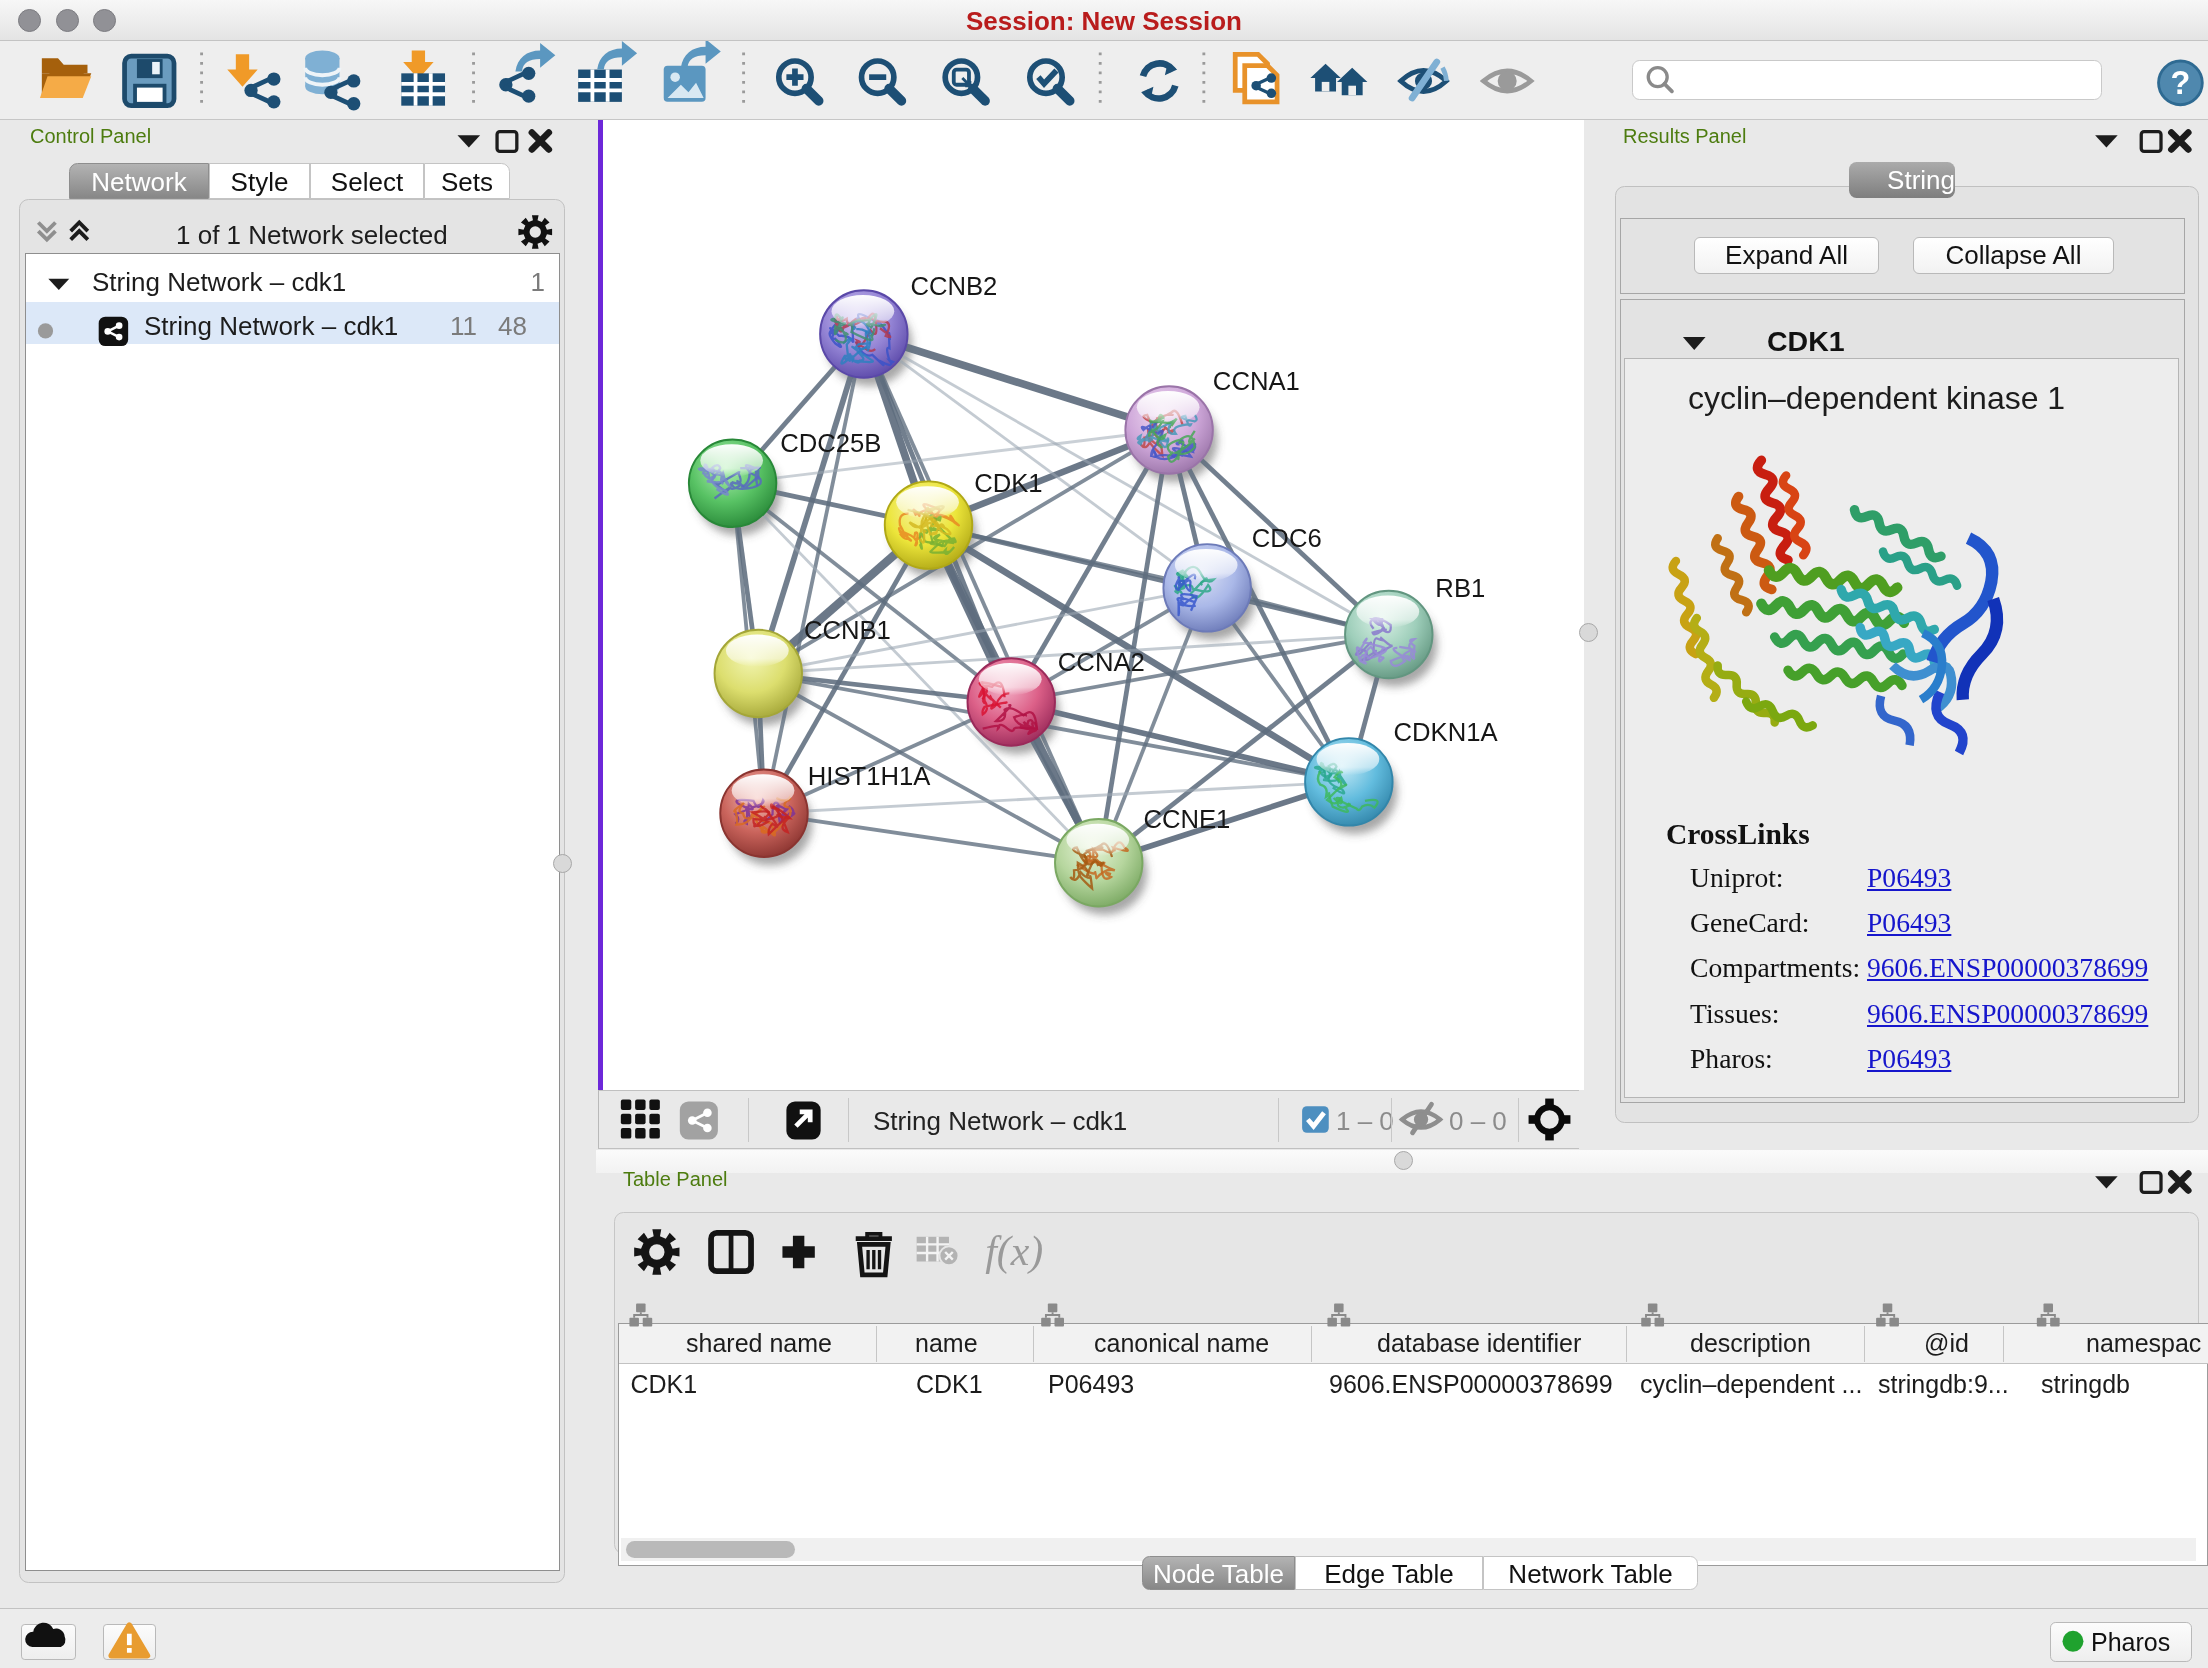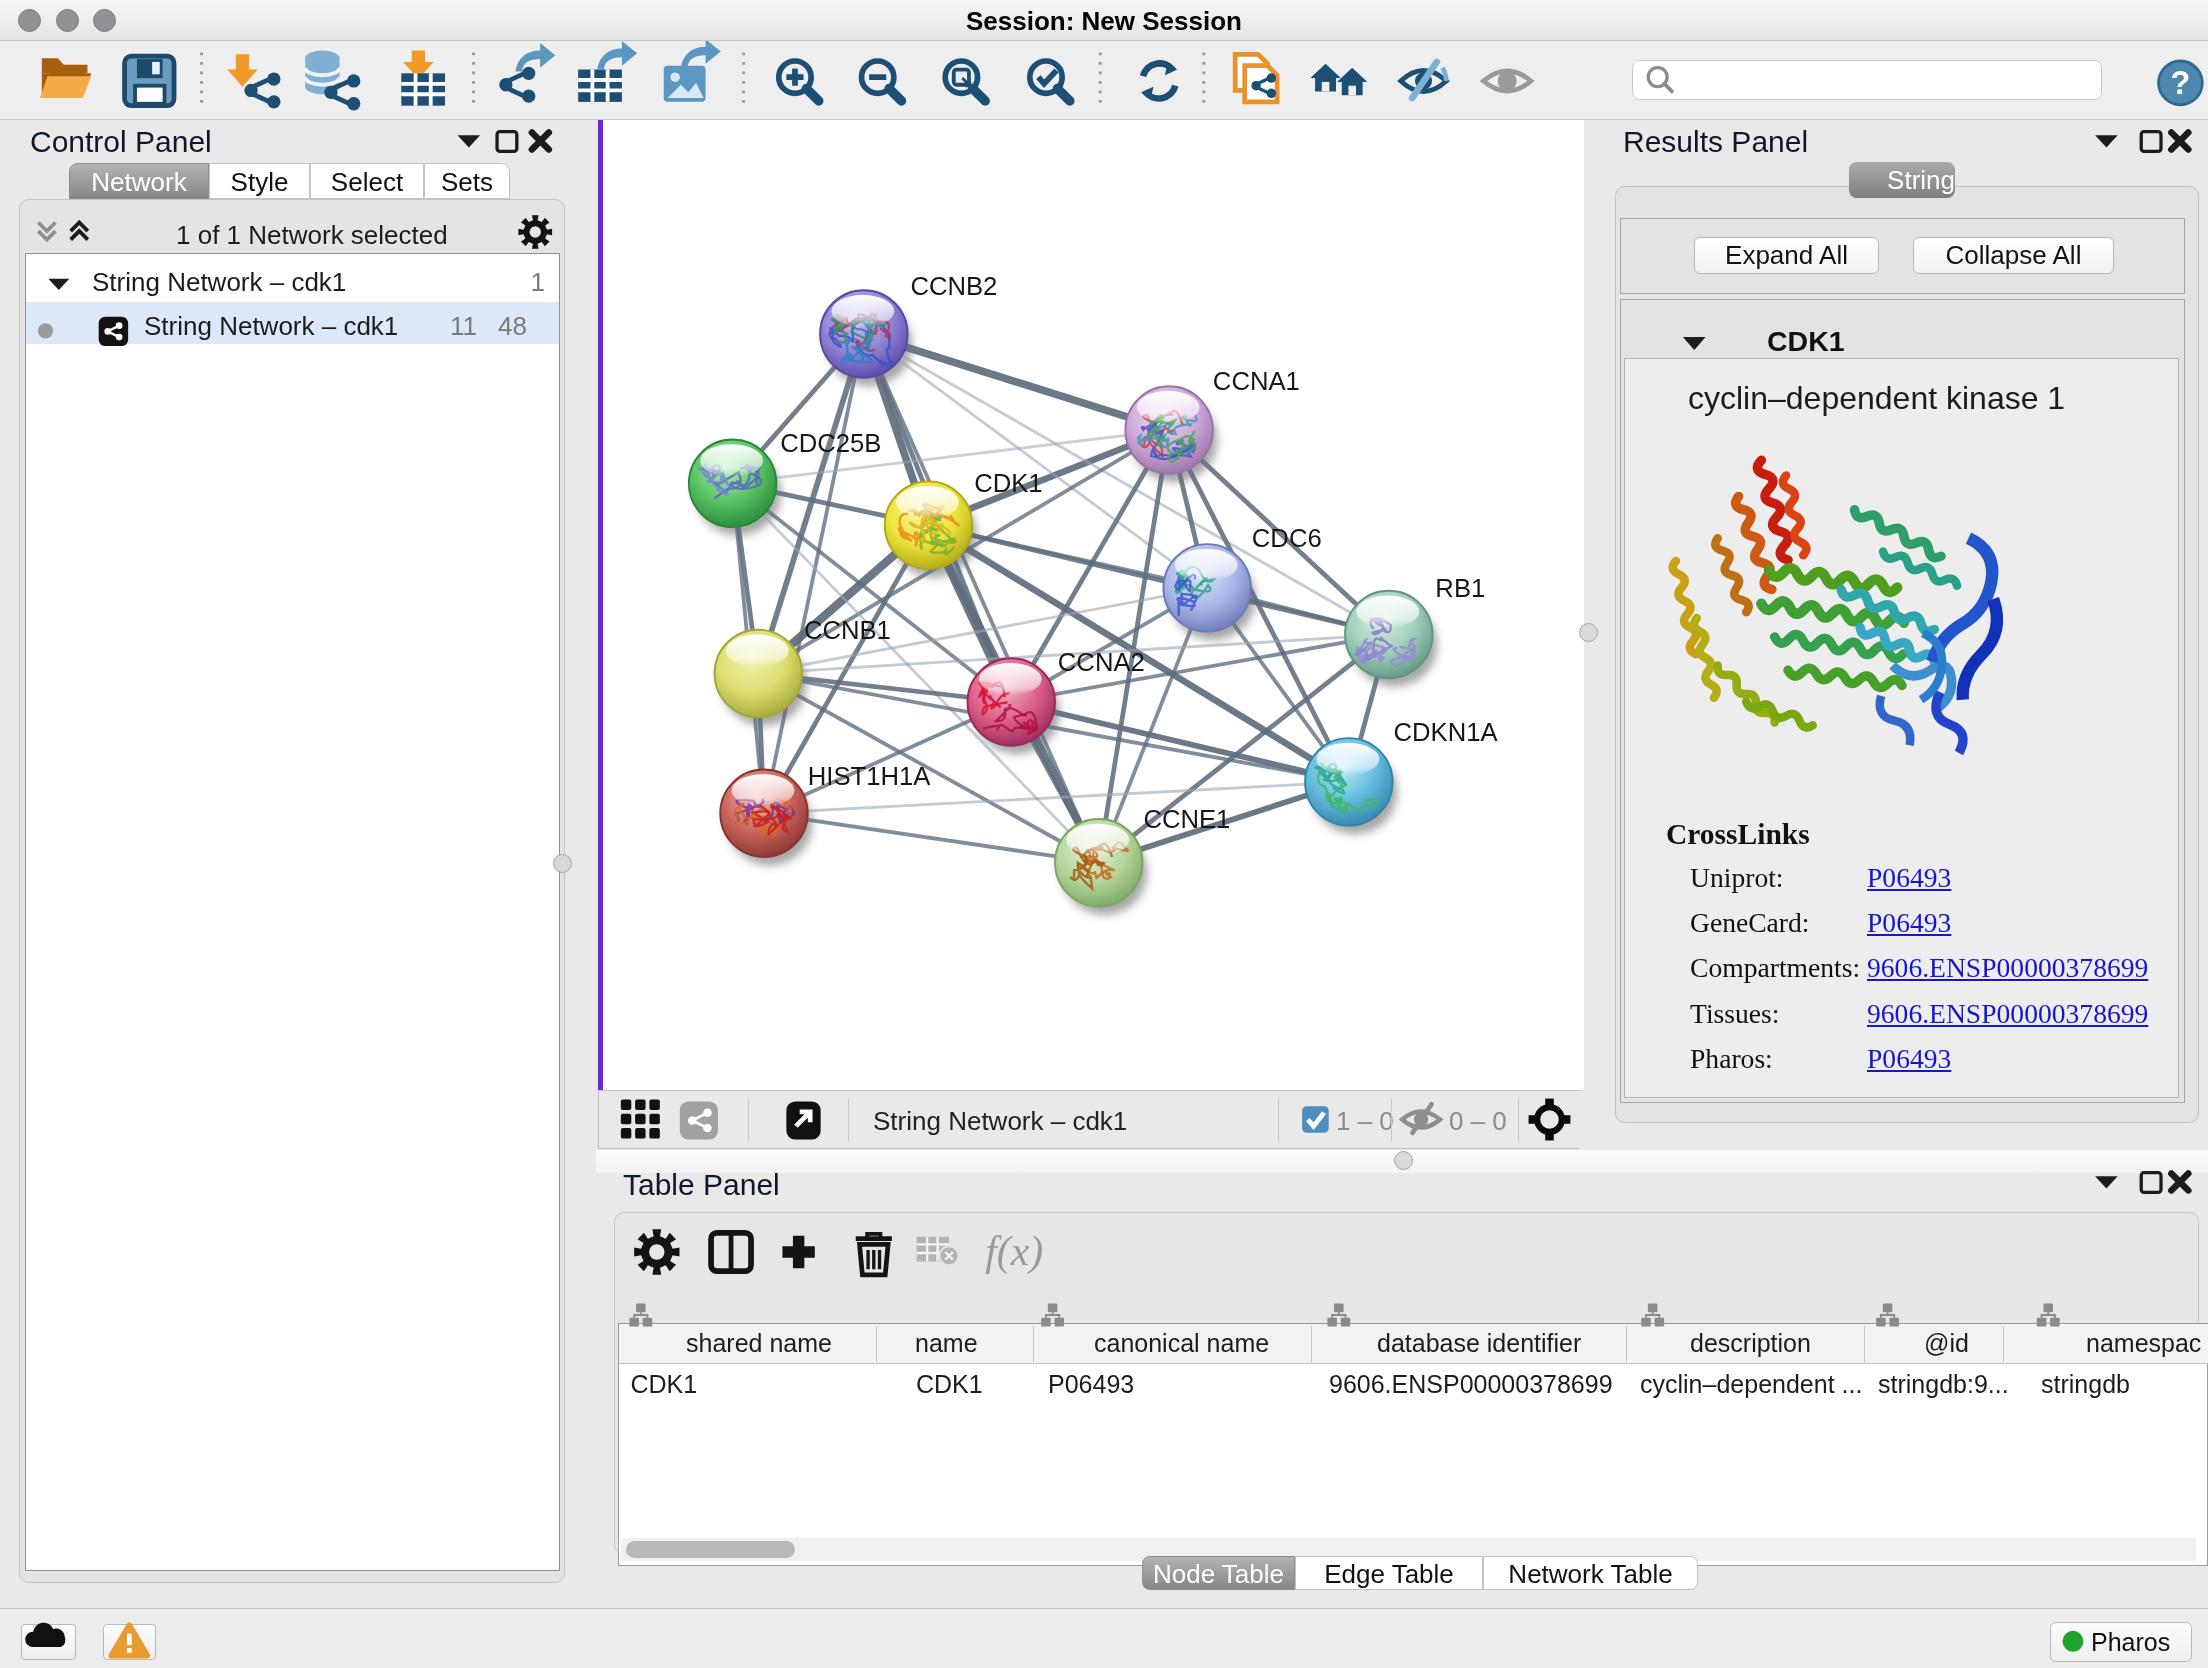--- a/index.html
+++ b/index.html
@@ -3,27 +3,27 @@
 <meta charset="utf-8">
 <style>
   html,body{margin:0;padding:0;}
   body{width:2208px;height:1668px;position:relative;background:#e9e9e9;
        font-family:"Liberation Sans", sans-serif;overflow:hidden;}
   .abs{position:absolute;}
   
   #titlebar{left:0;top:0;width:2208px;height:40px;
     background:linear-gradient(#f7f7f7,#e4e4e4);border-bottom:1px solid #c3c3c3;}
   .tl{width:21px;height:21px;border-radius:50%;background:#919196;border:1px solid #7c7c81;top:8.6px;}
-  #wtitle{width:2208px;top:5.7px;text-align:center;font-size:26px;font-weight:600;color:#000000;}
+  #wtitle{width:2208px;top:5.7px;text-align:center;font-size:26px;font-weight:600;color:#b91c1c;}
   
   #toolbar{left:0;top:41px;width:2208px;height:78px;background:#eeeeee;border-bottom:1px solid #c6c6c6;}
   #searchbox{left:1632px;top:60px;width:470px;height:40px;background:#fff;
      border:1.9px solid #c9c9c9;border-radius:7.6px;box-sizing:border-box;}
   
-  .ptitle{font-size:30px;color:#0f172a;}
+  .ptitle{font-size:20px;color:#4d7c0f;}
   
   #cp-tabs{left:69px;top:163px;height:36px;}
   .tab{display:inline-block;height:36px;line-height:36px;text-align:center;font-size:26px;
        background:#fff;color:#111;border:1px solid #c4c4c4;box-sizing:border-box;vertical-align:top;}
   .tabsel{background:linear-gradient(#b3b3b3,#878787);color:#fff;border-color:#8e8e8e;}
   #cp-box{left:19px;top:199px;width:544px;height:1382px;background:#e4e4e4;
      border:1px solid #c2c2c2;border-radius:9.5px;}
   #cp-tree{left:25px;top:253px;width:535px;height:1318px;background:#fff;border:1px solid #8e8e8e;box-sizing:border-box;}
   .trow{font-size:26px;color:#1c1c1c;}
   #cp-row2{left:0px;top:48px;width:533px;height:42px;background:#dce8f8;}

